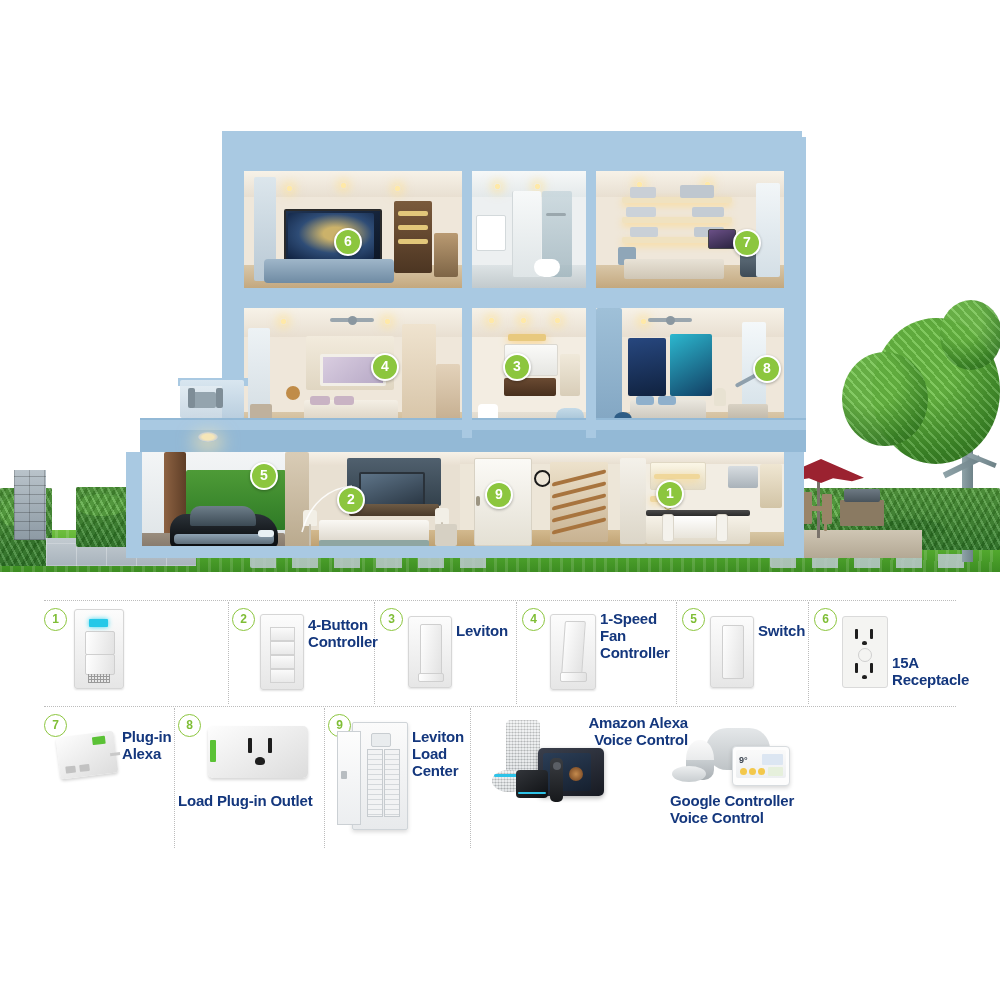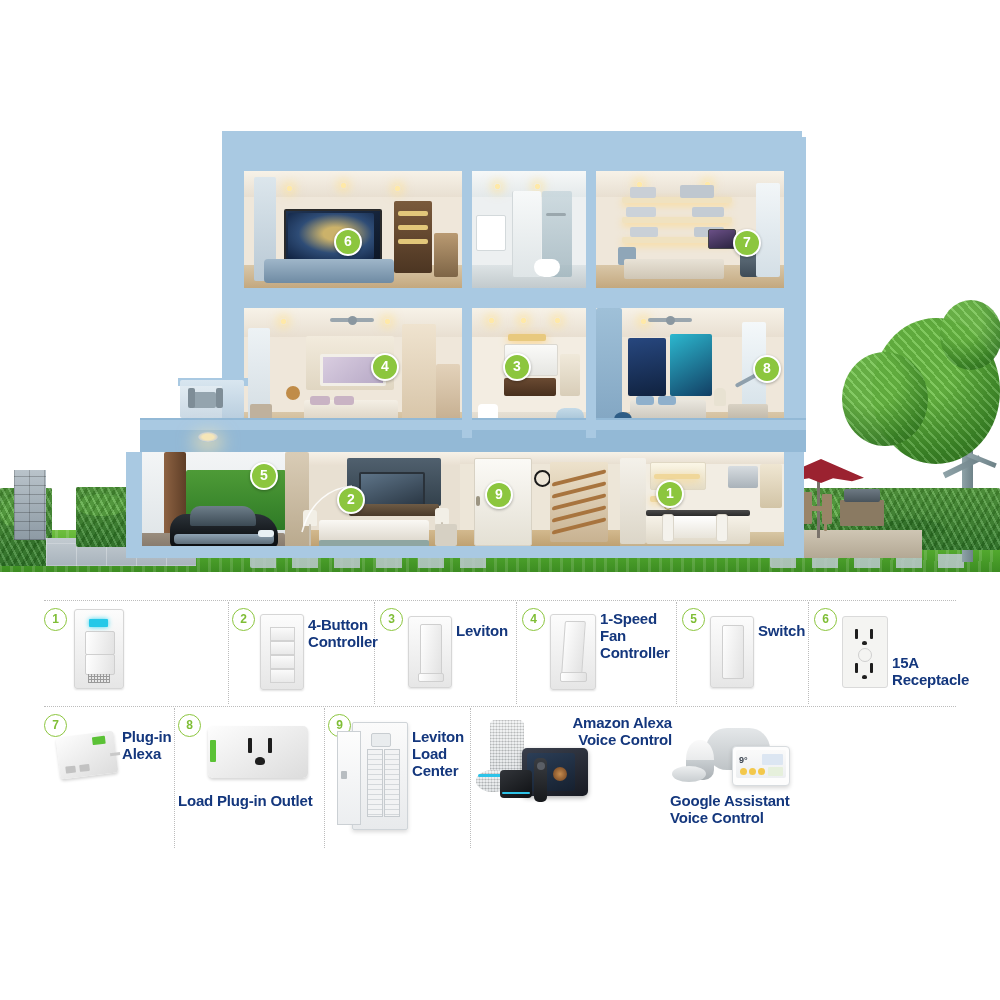--- a/index.html
+++ b/index.html
@@ -486,21 +486,21 @@
       <div class="panel" style="left:24px;top:8px;width:54px;height:106px;">
         <div class="door" style="left:-16px;top:8px;width:22px;height:92px;"></div>
         <div class="furn" style="left:-12px;top:48px;width:6px;height:8px;background:#B8BDC1;border-radius:1px;"></div>
         <div class="brk" style="left:14px;top:26px;width:14px;height:66px;"></div>
         <div class="brk" style="left:31px;top:26px;width:14px;height:66px;"></div>
         <div class="furn" style="left:18px;top:10px;width:18px;height:12px;background:#E9ECEE;border:1px solid #C8CDD1;"></div>
       </div>
       <div class="cap" style="left:84px;top:14px;width:66px;">Leviton Load Center</div>
     </div>
 
-    <div class="cell" style="left:476px;top:126px;width:196px;height:130px;">
+    <div class="cell" style="left:492px;top:126px;width:196px;height:130px;">
       <div class="echo fabric" style="left:14px;top:6px;width:34px;height:64px;border-radius:5px;"></div>
       <div class="echo fabric" style="left:0px;top:56px;width:34px;height:22px;border-radius:50%;"></div>
       <div class="ring" style="left:2px;top:60px;width:30px;"></div>
       <div class="hubshow" style="left:46px;top:34px;width:66px;height:48px;">
         <div class="hubscr" style="left:5px;top:5px;width:48px;height:38px;">
           <div style="position:absolute;left:26px;top:14px;width:14px;height:14px;border-radius:50%;background:radial-gradient(circle,#C58B4E,#6B3D1C);"></div>
         </div>
       </div>
       <div class="cube" style="left:24px;top:56px;width:32px;height:28px;">
         <div class="ring" style="left:2px;top:22px;width:28px;height:2px;"></div>
@@ -520,18 +520,18 @@
       <div class="nest" style="left:60px;top:32px;width:56px;height:38px;">
         <div class="nscr" style="left:3px;top:3px;width:50px;height:28px;background:linear-gradient(180deg,#FAFAFA,#EDEFF1);">
           <div style="position:absolute;left:3px;top:4px;width:20px;height:12px;color:#3C4550;font:700 9px/12px 'Liberation Sans',sans-serif;">9°</div>
           <div style="position:absolute;left:26px;top:4px;width:21px;height:11px;background:#DCE6F2;border-radius:1px;"></div>
           <div style="position:absolute;left:4px;top:18px;width:7px;height:7px;border-radius:50%;background:#F3C84B;"></div>
           <div style="position:absolute;left:13px;top:18px;width:7px;height:7px;border-radius:50%;background:#F3C84B;"></div>
           <div style="position:absolute;left:22px;top:18px;width:7px;height:7px;border-radius:50%;background:#F3C84B;"></div>
           <div style="position:absolute;left:32px;top:17px;width:15px;height:9px;background:#E6F0DC;border-radius:1px;"></div>
         </div>
       </div>
-      <div class="cap" style="left:-2px;top:78px;width:150px;">Google Assistant Voice Control</div>
+      <div class="cap" style="left:-2px;top:78px;width:150px;">Google Controller Voice Control</div>
     </div>
 
 
   </div>
 </div>
 
 </body></html>

